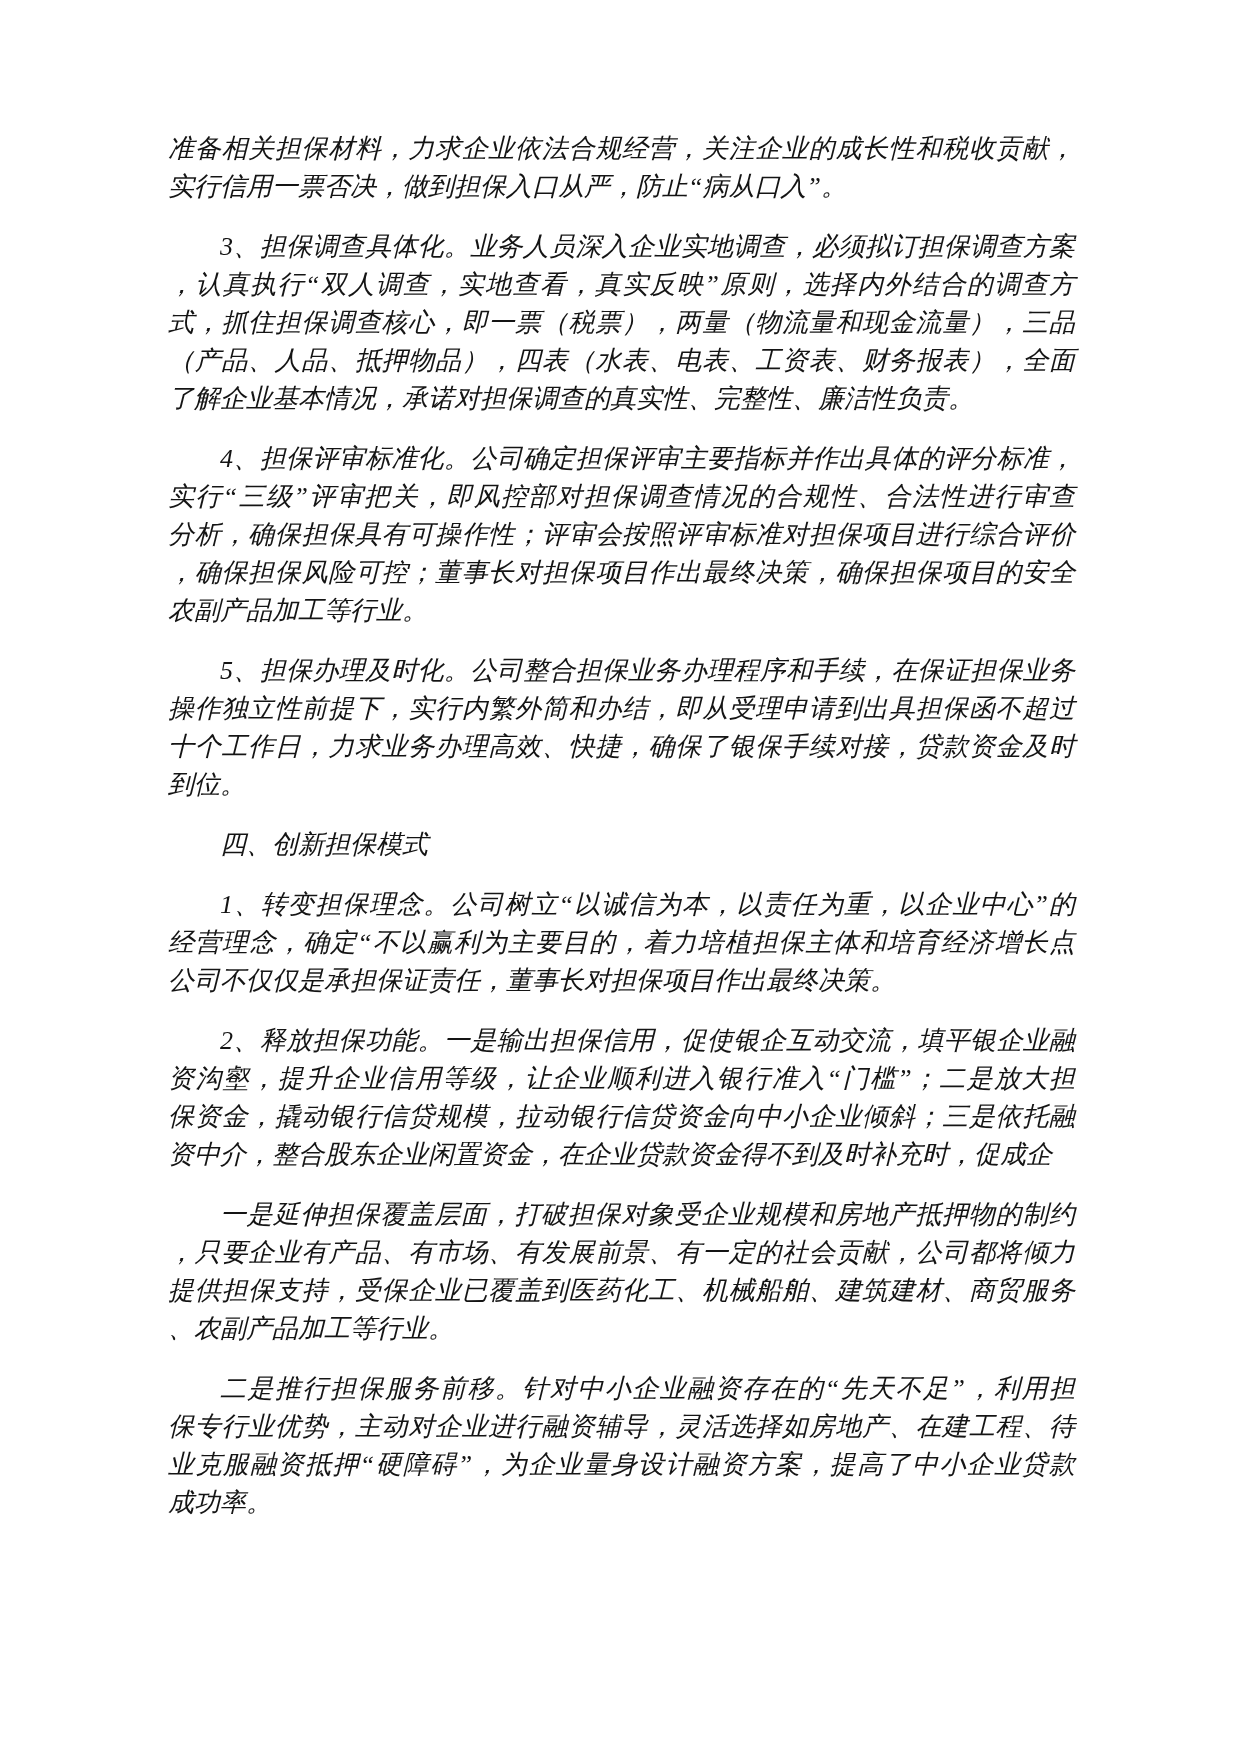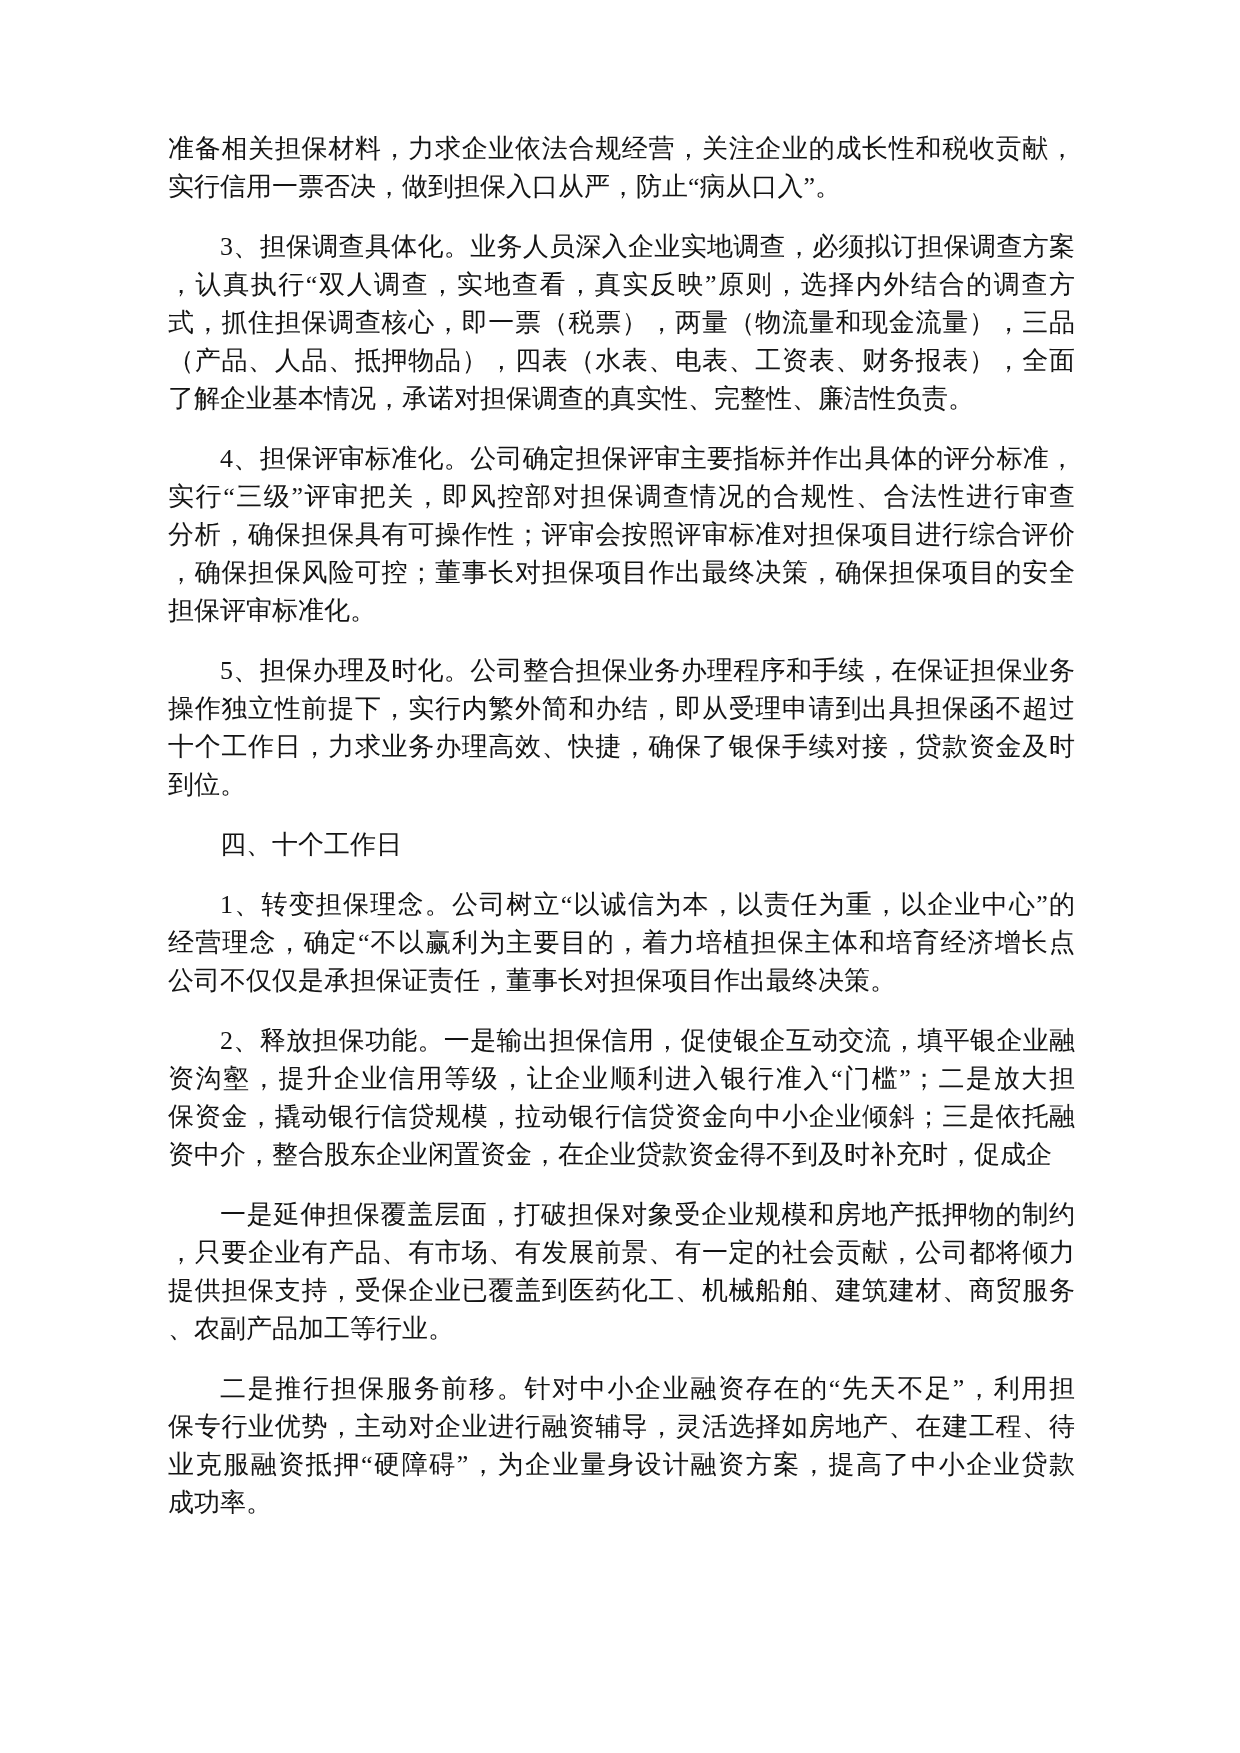--- a/index.html
+++ b/index.html
@@ -12,20 +12,21 @@
     height: 1753px;
     overflow: hidden;
     font-family: "Liberation Serif", "DejaVu Serif", serif;
   }
   .page {
     width: 1240px;
     height: 1259px;
     background: #ffffff;
     box-sizing: border-box;
     padding: 130px 165px 0 168px;
+    font-style: italic;
   }
   .content {
     width: 907px;
     color: #141414;
     font-size: 26px;
     line-height: 38px;
   }
   .paragraph {
     margin: 0 0 22px 0;
   }
@@ -56,30 +57,30 @@
         <div class="line">，认真执行“双人调查，实地查看，真实反映”原则，选择内外结合的调查方</div>
         <div class="line">式，抓住担保调查核心，即一票（税票），两量（物流量和现金流量），三品</div>
         <div class="line">（产品、人品、抵押物品），四表（水表、电表、工资表、财务报表），全面</div>
         <div class="line">了解企业基本情况，承诺对担保调查的真实性、完整性、廉洁性负责。</div>
       </div>
       <div class="paragraph">
         <div class="line indent">4、担保评审标准化。公司确定担保评审主要指标并作出具体的评分标准，</div>
         <div class="line">实行“三级”评审把关，即风控部对担保调查情况的合规性、合法性进行审查</div>
         <div class="line">分析，确保担保具有可操作性；评审会按照评审标准对担保项目进行综合评价</div>
         <div class="line">，确保担保风险可控；董事长对担保项目作出最终决策，确保担保项目的安全</div>
-        <div class="line">担保评审标准化。</div>
+        <div class="line">农副产品加工等行业。</div>
       </div>
       <div class="paragraph">
         <div class="line indent">5、担保办理及时化。公司整合担保业务办理程序和手续，在保证担保业务</div>
         <div class="line">操作独立性前提下，实行内繁外简和办结，即从受理申请到出具担保函不超过</div>
         <div class="line">十个工作日，力求业务办理高效、快捷，确保了银保手续对接，贷款资金及时</div>
         <div class="line">到位。</div>
       </div>
       <div class="paragraph">
-        <div class="line indent">四、十个工作日</div>
+        <div class="line indent">四、创新担保模式</div>
       </div>
       <div class="paragraph">
         <div class="line indent">1、转变担保理念。公司树立“以诚信为本，以责任为重，以企业中心”的</div>
         <div class="line">经营理念，确定“不以赢利为主要目的，着力培植担保主体和培育经济增长点</div>
         <div class="line">公司不仅仅是承担保证责任，董事长对担保项目作出最终决策。</div>
       </div>
       <div class="paragraph">
         <div class="line indent">2、释放担保功能。一是输出担保信用，促使银企互动交流，填平银企业融</div>
         <div class="line">资沟壑，提升企业信用等级，让企业顺利进入银行准入“门槛”；二是放大担</div>
         <div class="line">保资金，撬动银行信贷规模，拉动银行信贷资金向中小企业倾斜；三是依托融</div>

